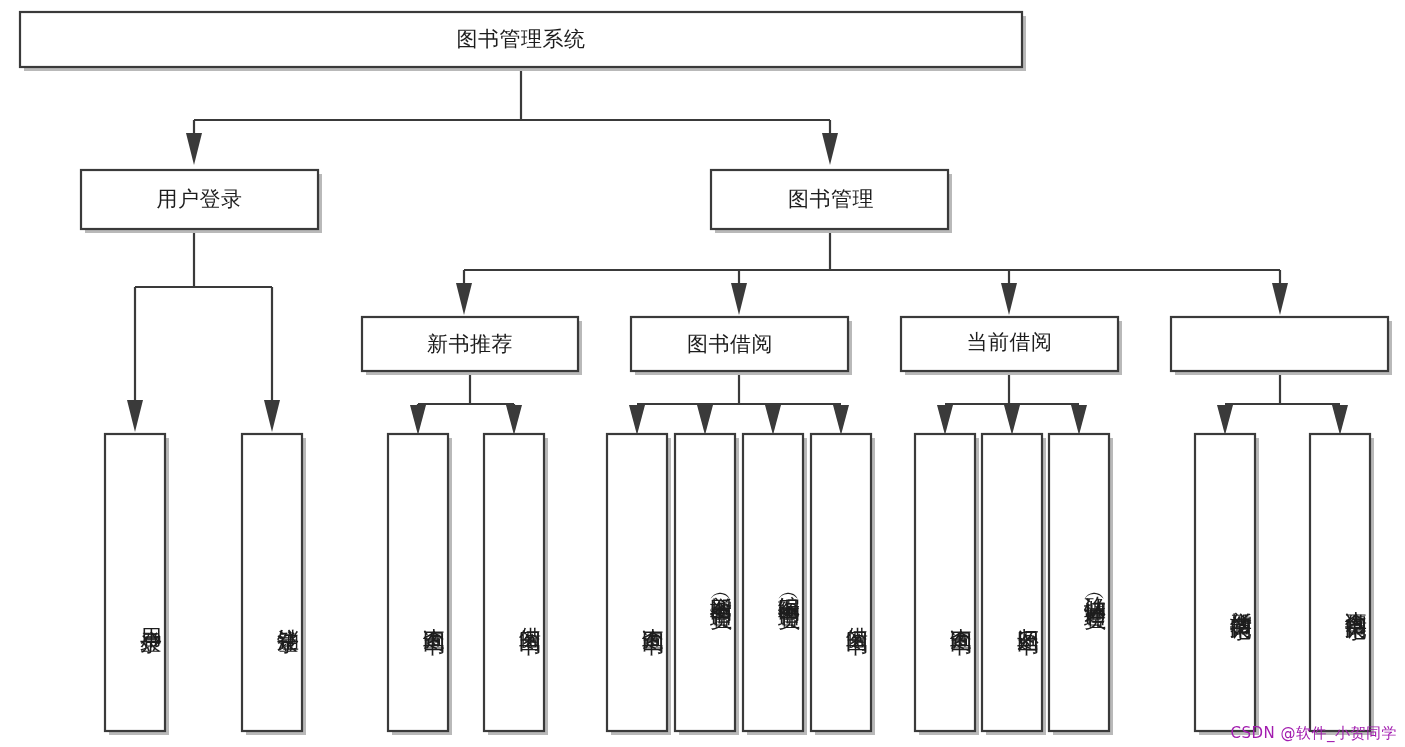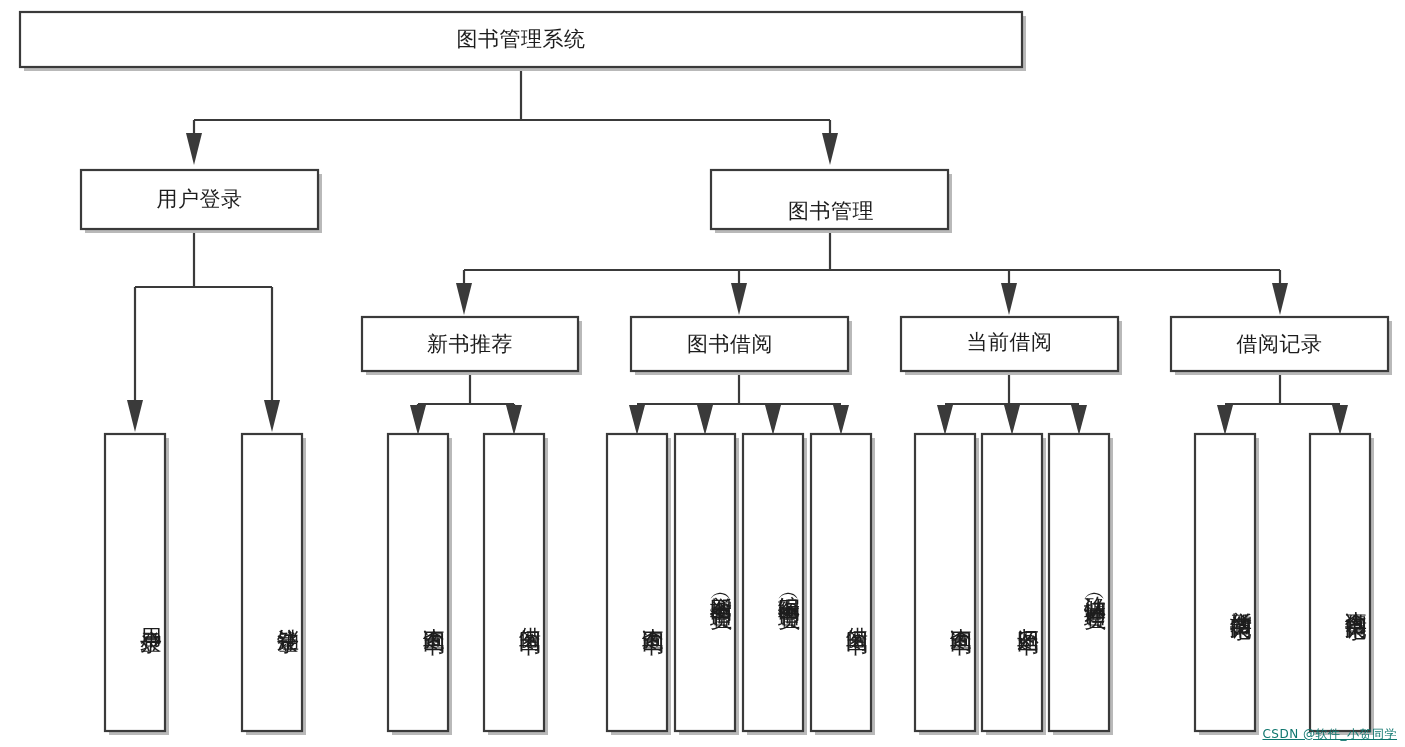--- a/index.html
+++ b/index.html
@@ -69,26 +69,25 @@
     letter-spacing: 2px;
     white-space: nowrap;
     padding-top: 6px;
     align-items: flex-start;
     justify-content: center;
   }
   .watermark {
     position: absolute;
     right: 8px;
     bottom: 4px;
-    font-size: 12px;
-    color: #0f766e;
+    font-size: 15px;
+    color: #a21caf;
     font-family: "DejaVu Sans", "Liberation Sans", sans-serif;
     letter-spacing: 0.5px;
     white-space: nowrap;
-    text-decoration: underline;
   }
 </style>
 </head>
 <body>
 
 <div id="diagram-root">
 
   <svg id="diagram-canvas" viewBox="0 0 1405 747" xmlns="http://www.w3.org/2000/svg">
 
     <g>
@@ -204,26 +203,25 @@
 
     <rect class="node-shadow" x="1199" y="438" width="60" height="297"></rect>
     <rect class="node-box" x="1195" y="434" width="60" height="297"></rect>
     <rect class="node-shadow" x="1314" y="438" width="60" height="297"></rect>
     <rect class="node-box" x="1310" y="434" width="60" height="297"></rect>
   </svg>
 
   <div class="node-label horizontal" style="left:20px; top:12px; width:1002px; height:55px;">图书管理系统</div>
 
   <div class="node-label horizontal" style="left:81px; top:170px; width:237px; height:59px;">用户登录</div>
-  <div class="node-label horizontal" style="left:711px; top:184px; width:240px; height:59px;font-family:Liberation Mono, monospace;">图书管理</div>
+  <div class="node-label horizontal" style="left:711px; top:170px; width:240px; height:59px;">图书管理</div>
 
   <div class="node-label horizontal" style="left:362px; top:317px; width:216px; height:54px;text-align:right;">新书推荐</div>
   <div class="node-label horizontal" style="left:631px; top:317px; width:198px; height:54px;">图书借阅</div>
   <div class="node-label horizontal" style="left:901px; top:317px; width:217px; height:54px;font-family:Liberation Mono, monospace;">当前借阅</div>
-  <div class="node-label horizontal" style="left:1171px; top:317px; width:217px; height:54px;">借阅记录</div>
 
   <div class="node-label vertical" style="left:105px; top:434px; width:60px; height:297px; padding-top:62px;">用户登录</div>
   <div class="node-label vertical" style="left:242px; top:434px; width:60px; height:297px; padding-top:62px;">注销登录</div>
 
   <div class="node-label vertical" style="left:388px; top:434px; width:60px; height:297px; padding-top:62px;">查询图书</div>
   <div class="node-label vertical" style="left:484px; top:434px; width:60px; height:297px; padding-top:62px;">借阅图书</div>
 
   <div class="node-label vertical" style="left:607px; top:434px; width:60px; height:297px; padding-top:62px;">查询图书</div>
   <div class="node-label vertical" style="left:675px; top:434px; width:60px; height:297px; padding-top:8px;">新增图书（管理员）</div>
   <div class="node-label vertical" style="left:743px; top:434px; width:60px; height:297px; padding-top:8px;">编辑图书（管理员）</div>

